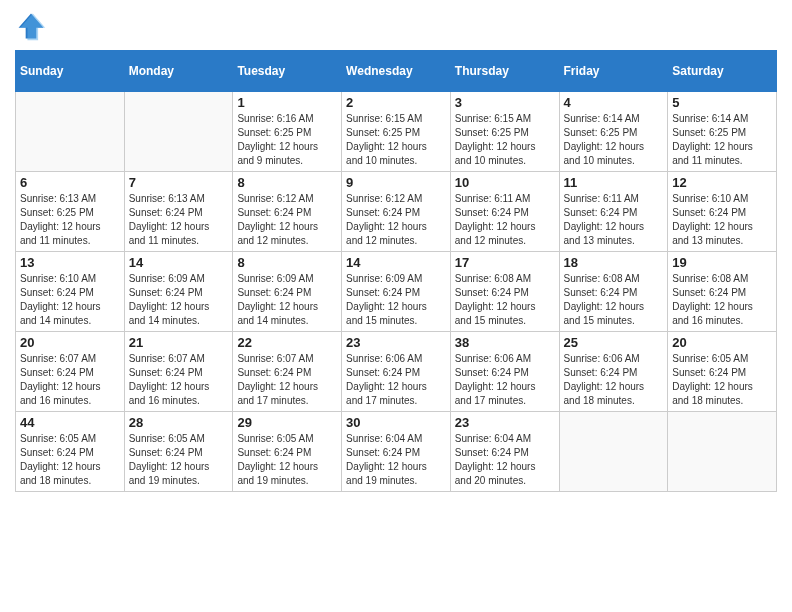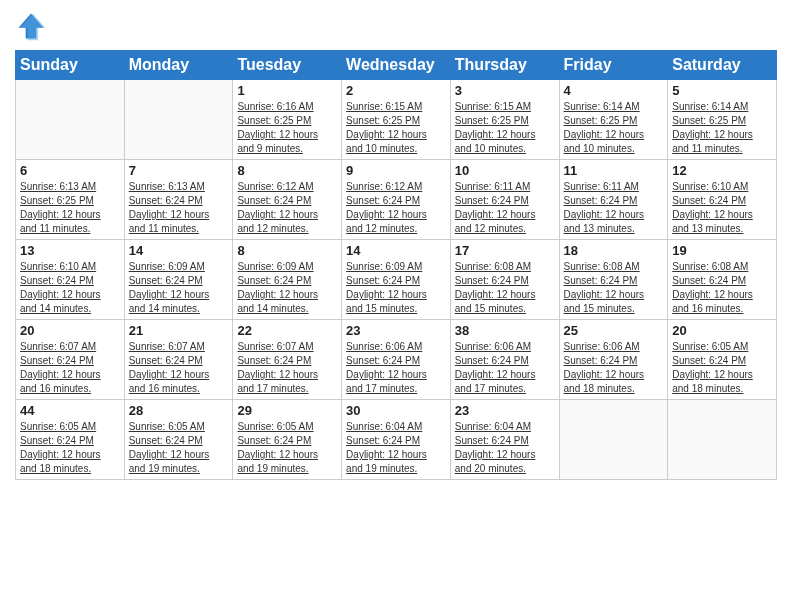--- a/index.html
+++ b/index.html
@@ -50,23 +50,23 @@
       color: #444;
     }
     .calendar-table {
       width: 100%;
       border-collapse: collapse;
       table-layout: fixed;
     }
     .calendar-table th {
       background: #2a7ac7;
       color: #fff;
-      font-size: 16px;
+      font-size: 12px;
       font-weight: bold;
-      padding: 5px 4px;
+      padding: 13px 4px;
       text-align: left;
       border: 1px solid #2a7ac7;
     }
     .calendar-table td {
       border: 1px solid #ccc;
       vertical-align: top;
       padding: 3px 4px;
       font-size: 10px;
       color: #222;
       height: 80px;
@@ -78,21 +78,20 @@
     .day-number {
       font-size: 13px;
       font-weight: bold;
       display: block;
       margin-bottom: 2px;
     }
     .day-info {
       font-size: 10px;
       line-height: 1.4;
       color: #333;
-      text-decoration: underline;
     }
   </style>
 </head>
 <body>
 
 <div class="page">
   <div class="header">
     <div class="logo">
       <svg class="logo-icon" viewBox="0 0 36 36">
         <polygon points="18,4 32,20 24,20 24,32 12,32 12,20 4,20" fill="#2a7ac7"></polygon>

